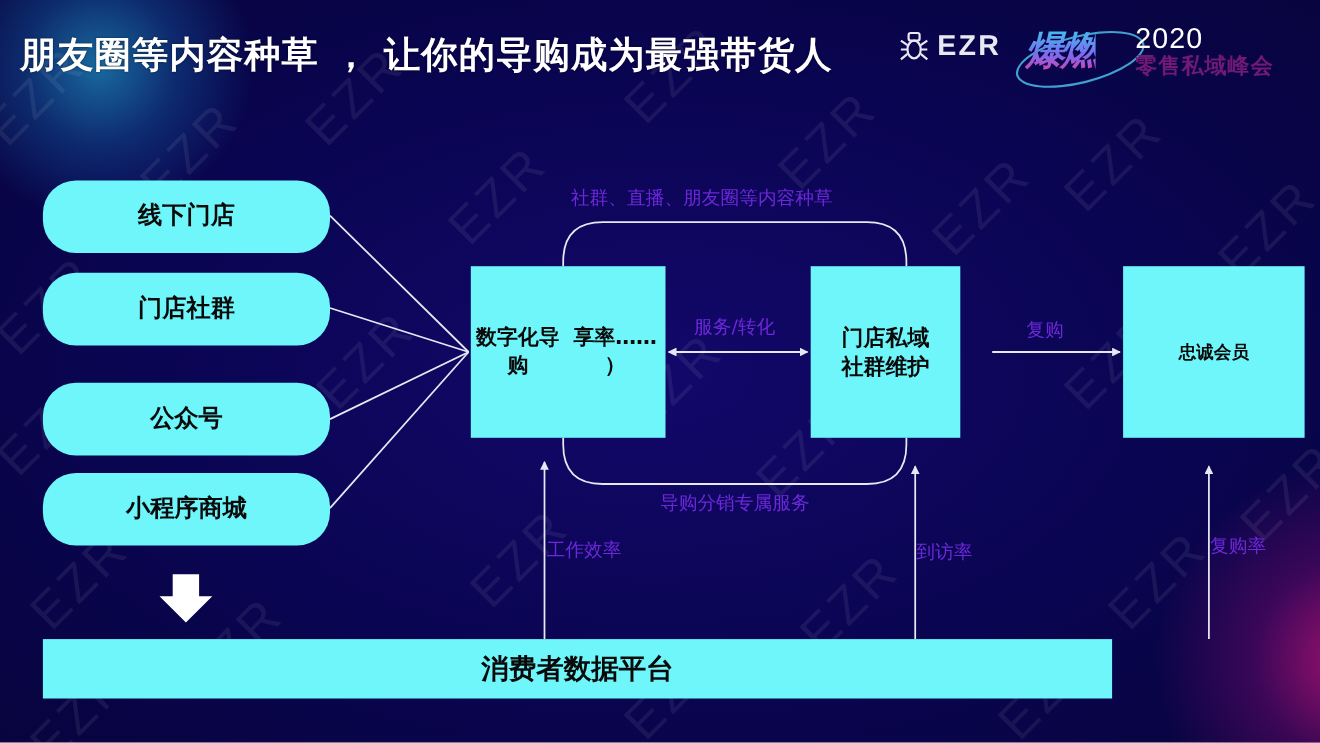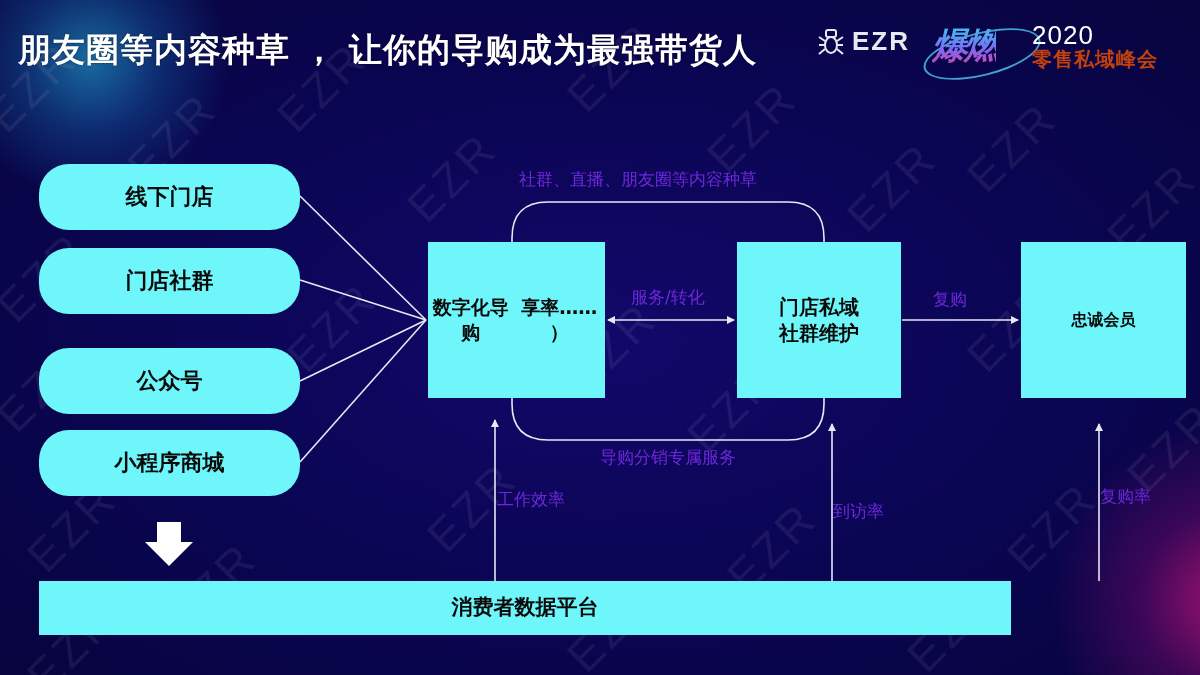--- a/index.html
+++ b/index.html
@@ -40,21 +40,21 @@
     background: linear-gradient(180deg, #35d3f0 0%, #7a6cf0 55%, #f0359a 100%);
     -webkit-background-clip: text; background-clip: text; color: transparent;
     letter-spacing: -4px;
   }
   .event-ring {
     position: absolute; left: -6px; top: 14px; width: 120px; height: 44px;
     border: 2px solid rgba(80,200,240,0.8); border-radius: 50%;
     transform: rotate(-14deg);
   }
   .event-year { position: absolute; left: 1032px; top: 20px; font-family: "Liberation Sans", sans-serif; font-size: 26px; color: #ffffff; letter-spacing: 1px; }
-  .event-sub { position: absolute; left: 1032px; top: 46px; font-size: 20px; color: #c2410c; font-weight: bold; letter-spacing: 1px; }
+  .event-sub { position: absolute; left: 1032px; top: 46px; font-size: 20px; color: #701a75; font-weight: bold; letter-spacing: 1px; }
 
   .box {
     position: absolute; background: #6ef6fb;
     display: flex; align-items: center; justify-content: center; text-align: center;
     color: #0a0a0a; font-weight: bold; font-size: 21px; line-height: 1.3;
   }
   .src { left: 39px; width: 261px; height: 66px; font-size: 22px; border-radius: 30px; }
   .label {
     position: absolute; color: #6d28d9; font-size: 17px; white-space: nowrap;
   }
@@ -153,32 +153,32 @@
 </div>
 <div class="box src" style="top:430px;">
   <span>小程序商城</span>
 </div>
 
 <div class="box" style="left:428px;top:242px;width:177px;height:156px;font-size:19px;flex-direction:row;">
   <span>数字化导购</span>
   <span>享率…… ）</span>
 </div>
 
-<div class="box" style="left:737px;top:242px;width:164px;height:156px;font-size:20px;flex-direction:column;">
+<div class="box" style="left:737px;top:242px;width:136px;height:156px;font-size:20px;flex-direction:column;">
   <span>门店私域</span>
   <span>社群维护</span>
 </div>
 
 <div class="box" style="left:1021px;top:242px;width:165px;height:156px;font-size:16px;">
   <span>忠诚会员</span>
 </div>
 
-<div class="box" style="left:39px;top:581px;width:972px;height:54px;font-size:21px;">
+<div class="box" style="left:39px;top:581px;width:972px;height:54px;font-size:25px;">
   <span>消费者数据平台</span>
 </div>
 
 <div class="label" style="left:519px;top:168px;">社群、直播、朋友圈等内容种草</div>
 <div class="label" style="left:600px;top:446px;">导购分销专属服务</div>
 <div class="label" style="left:631px;top:286px;">服务/转化</div>
 <div class="label" style="left:933px;top:288px;">复购</div>
 <div class="label" style="left:497px;top:488px;">工作效率</div>
-<div class="label" style="left:833px;top:500px;text-align:center;">到访率</div>
+<div class="label" style="left:833px;top:490px;text-align:center;">到访率</div>
 <div class="label" style="left:1100px;top:485px;">复购率</div>
 
 </body></html>

